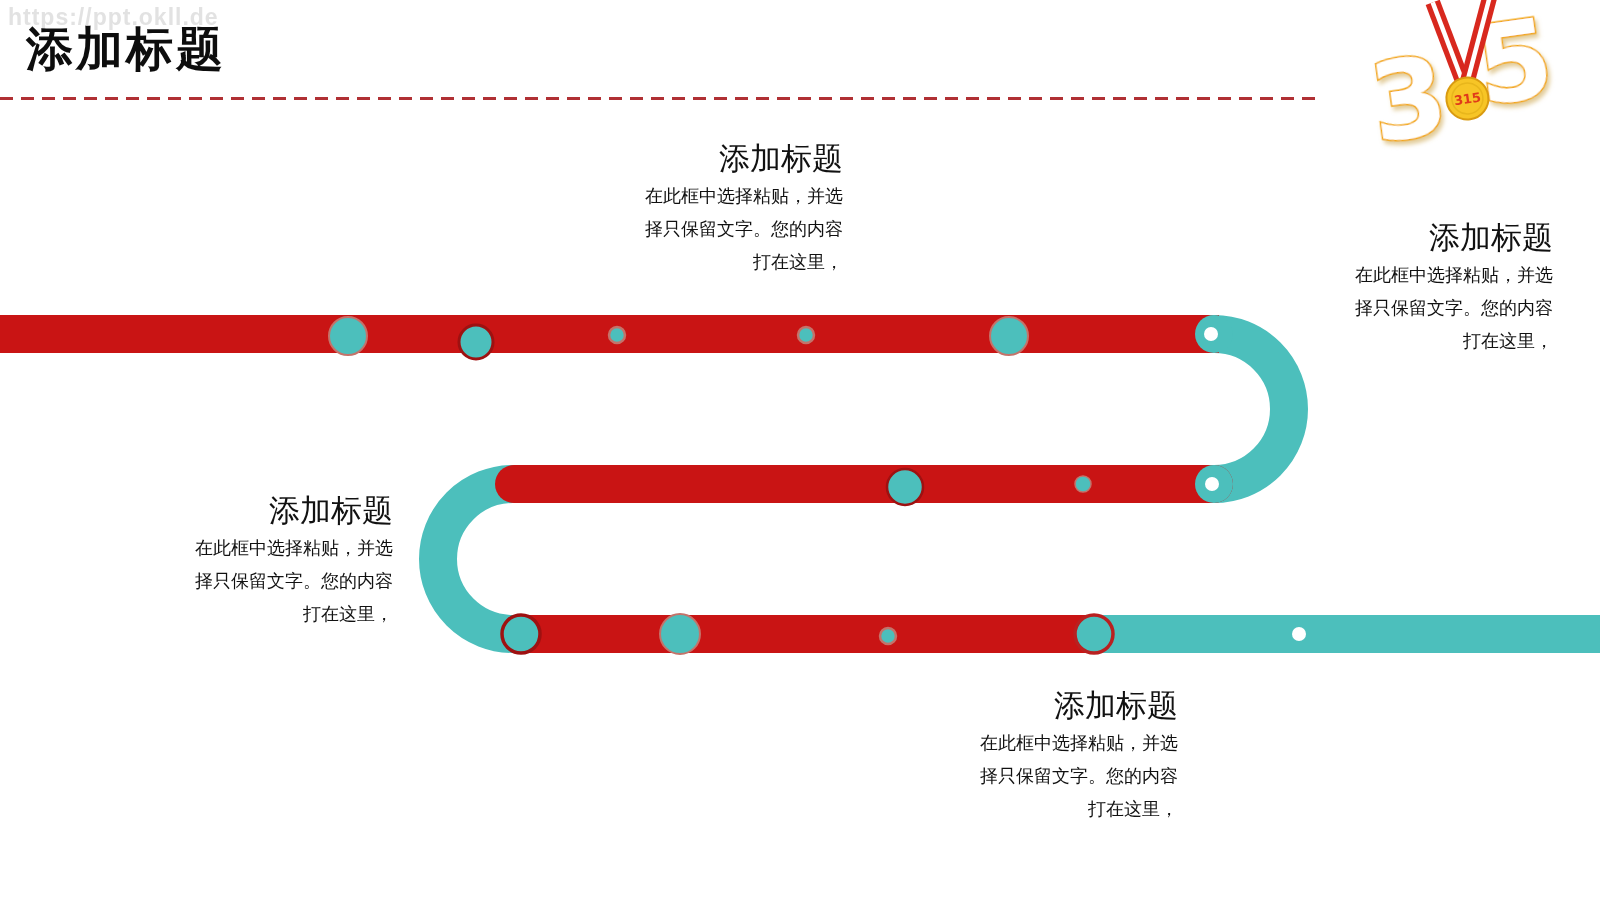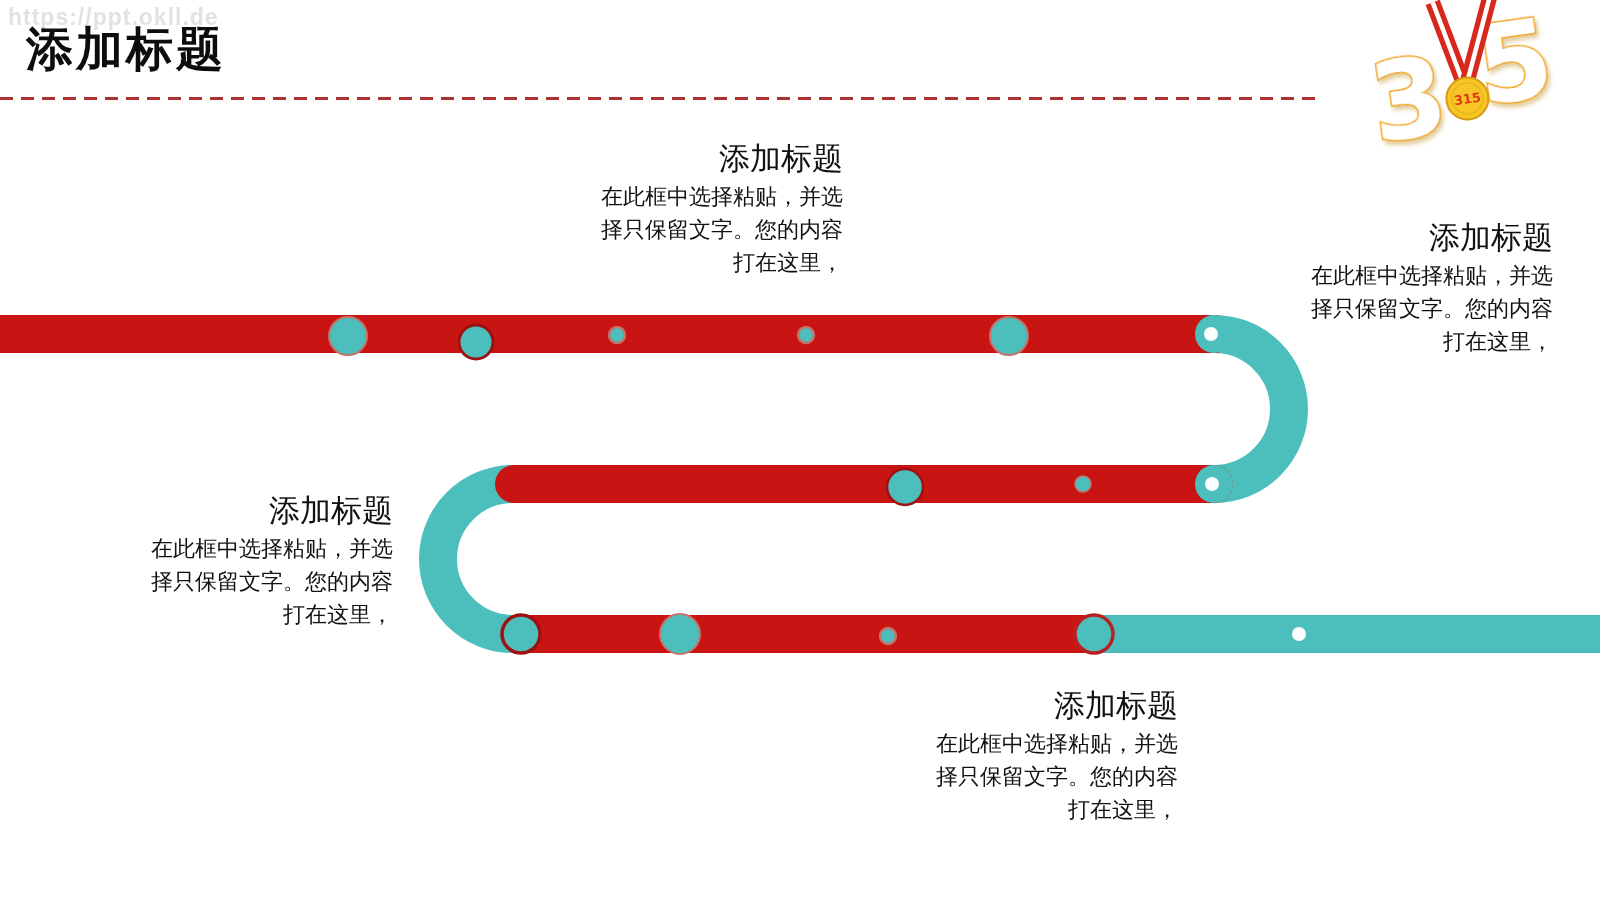--- a/index.html
+++ b/index.html
@@ -21,21 +21,21 @@
   .divider {
     position:absolute; left:0; top:97px; width:1318px; height:3px;
     background:repeating-linear-gradient(90deg,#b03034 0 13px,transparent 13px 21px);
     z-index:1;
   }
   .snake-svg { position:absolute; left:0; top:0; z-index:1; }
   .tblock {
     position:absolute; text-align:right; color:#111; z-index:3;
   }
   .tblock .heading { font-size:31px; line-height:36px; margin-bottom:3px; white-space:nowrap; }
-  .tblock .line { font-size:22px; line-height:33px; white-space:nowrap; }
+  .tblock .line { font-size:18px; line-height:33px; white-space:nowrap; }
   .logo { position:absolute; right:30px; top:0px; z-index:4; }
 </style>
 </head>
 <body>
 
 <div class="slide">
 
   <div class="watermark">https://ppt.okll.de</div>
   <div class="page-title">添加标题</div>
   <div class="divider"></div>

